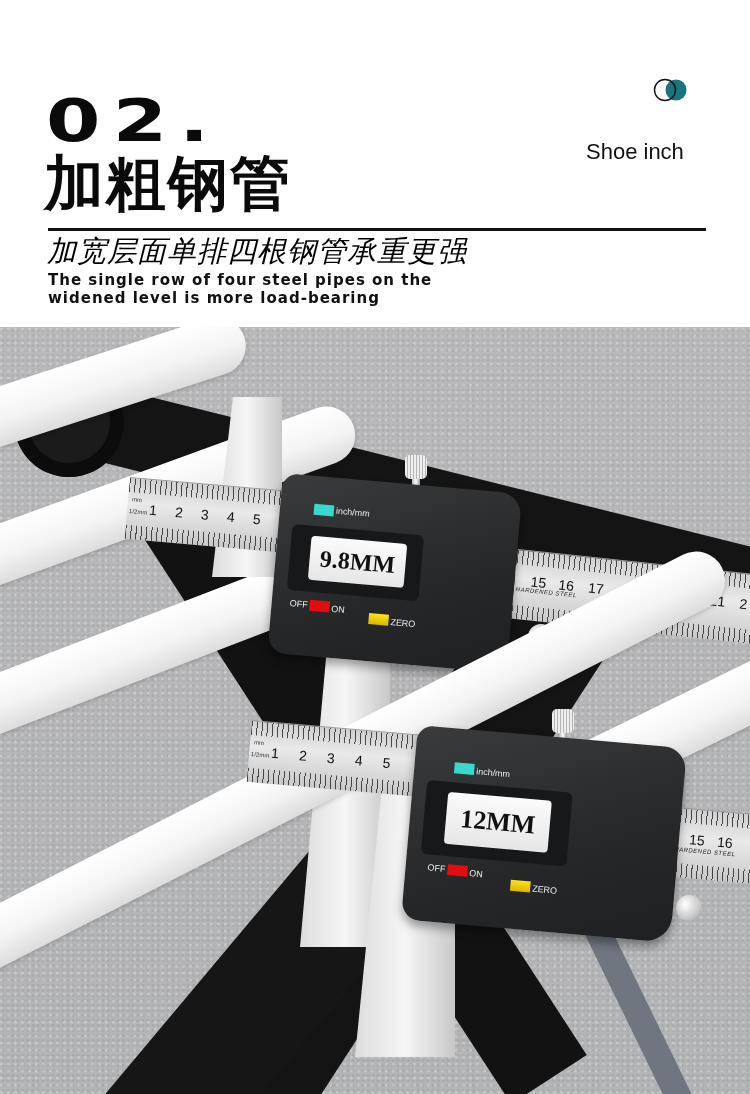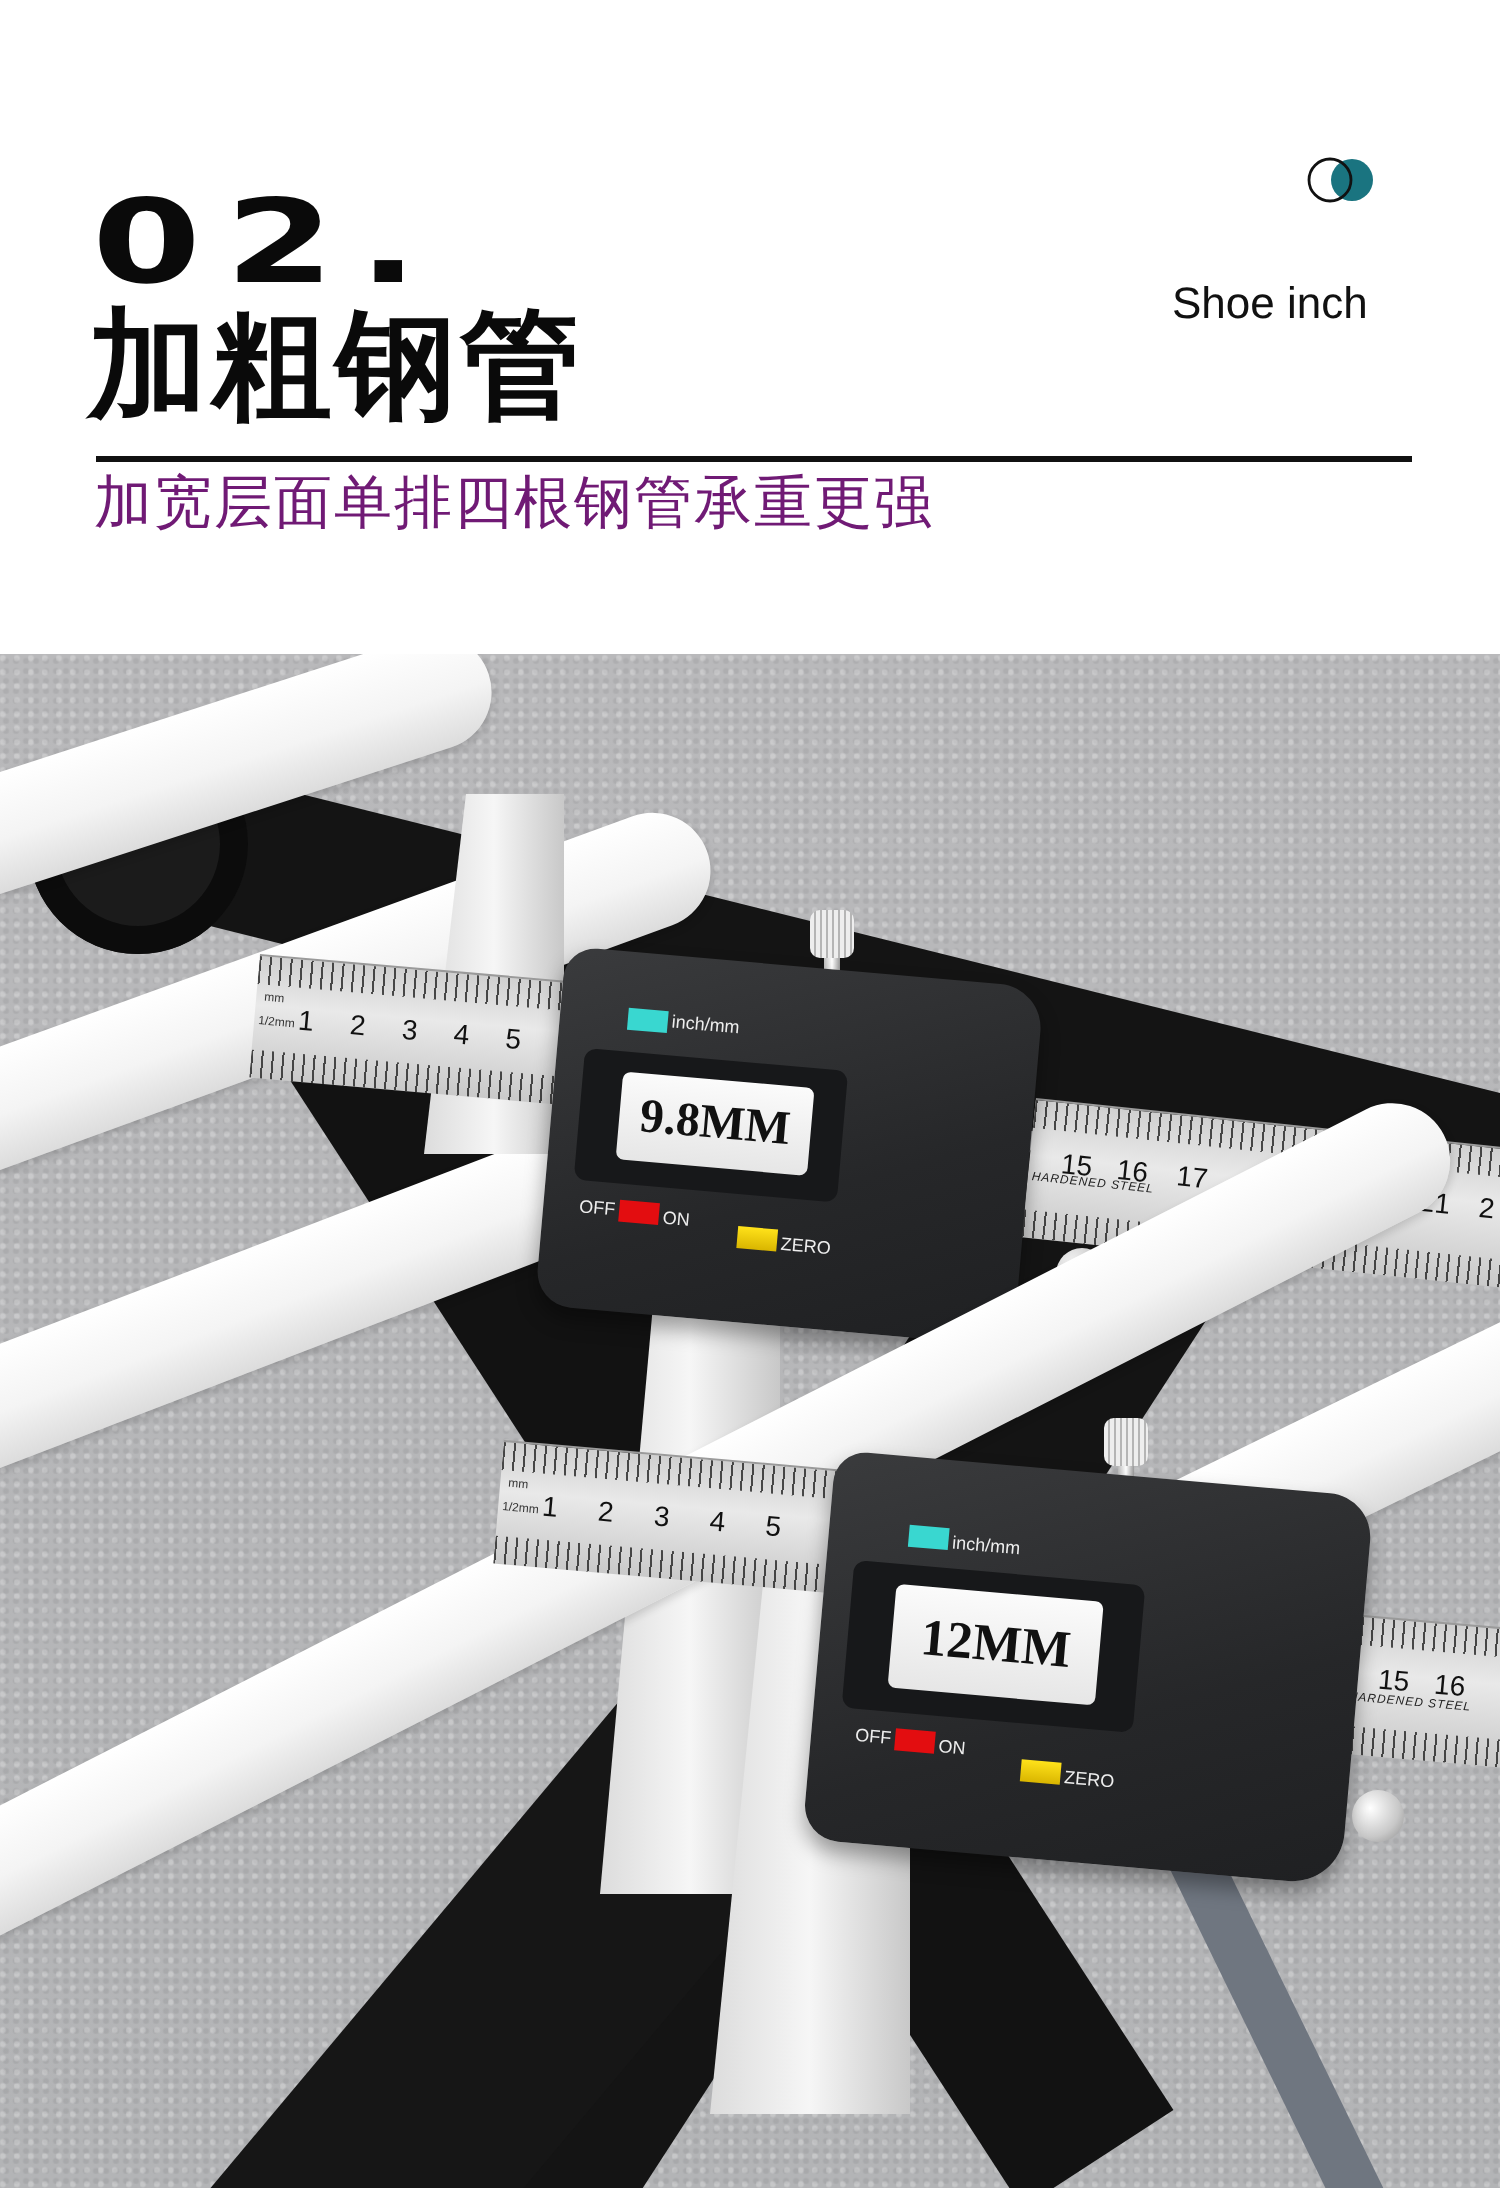--- a/index.html
+++ b/index.html
@@ -8,21 +8,21 @@
 
   
   .header { position:absolute; left:0; top:0; width:713px; height:325px; background:#fff; }
   .num { position:absolute; left:46px; top:92px; font-family:"DejaVu Sans", sans-serif; font-weight:bold;
          font-size:58px; letter-spacing:9px; line-height:1; color:#0a0a0a; transform:scaleX(1.35); transform-origin:left center; }
   .title-cn { position:absolute; left:44px; top:150px; font-family:"DejaVu Sans", sans-serif; font-weight:bold;
               font-size:60px; letter-spacing:2px; line-height:1.1; color:#0a0a0a; }
   .brand-icon { position:absolute; left:653px; top:78px; width:36px; height:24px; }
   .brand-label { position:absolute; left:586px; top:139px; font-size:22px; color:#111; font-family:"Liberation Sans", sans-serif; }
   .divider { position:absolute; left:48px; top:228px; width:658px; height:3px; background:#111; }
-  .subtitle-cn { position:absolute; left:47px; top:234px; font-family:"DejaVu Sans", sans-serif; font-size:29px; line-height:1.2; color:#701a75; letter-spacing:1px; }
+  .subtitle-cn { position:absolute; left:47px; top:234px; font-family:"DejaVu Sans", sans-serif; font-size:29px; line-height:1.2; color:#000000; letter-spacing:1px;font-style:italic; }
   .subtitle-en { position:absolute; left:48px; top:271px; font-family:"DejaVu Sans", sans-serif; font-weight:bold;
                  font-size:15px; line-height:18px; color:#111; letter-spacing:1px; white-space:pre-line; }
 
   
   .photo { position:absolute; left:0; top:327px; width:750px; height:767px; overflow:hidden;
            background:
              radial-gradient(circle at 20% 30%, rgba(255,255,255,.25) 0 1px, transparent 2px) 0 0/7px 7px,
              radial-gradient(circle at 60% 70%, rgba(0,0,0,.06) 0 1px, transparent 2px) 0 0/5px 5px,
              linear-gradient(#b9b9bb, #b3b4b6); }
   .layer { position:absolute; }
@@ -85,20 +85,22 @@
   <div class="title-cn">加粗钢管</div>
 
   <svg class="brand-icon" viewBox="0 0 36 24">
     <circle cx="23" cy="12" r="10.5" fill="#1a7480"></circle>
     <circle cx="12" cy="12" r="10.5" fill="none" stroke="#111" stroke-width="1.4"></circle>
   </svg>
   <div class="brand-label">Shoe inch</div>
 
   <div class="divider"></div>
   <div class="subtitle-cn">加宽层面单排四根钢管承重更强</div>
+  <div class="subtitle-en">The single row of four steel pipes on the
+widened level is more load-bearing</div>
 </section>
 
 <section class="photo">
   <div class="layer leg1"></div>
   <div class="layer leg3"></div>
   <div class="layer leg2"></div>
   <div class="layer leg2b"></div>
   <div class="layer frame-top"></div>
   <div class="layer frame-cap"></div>
 

